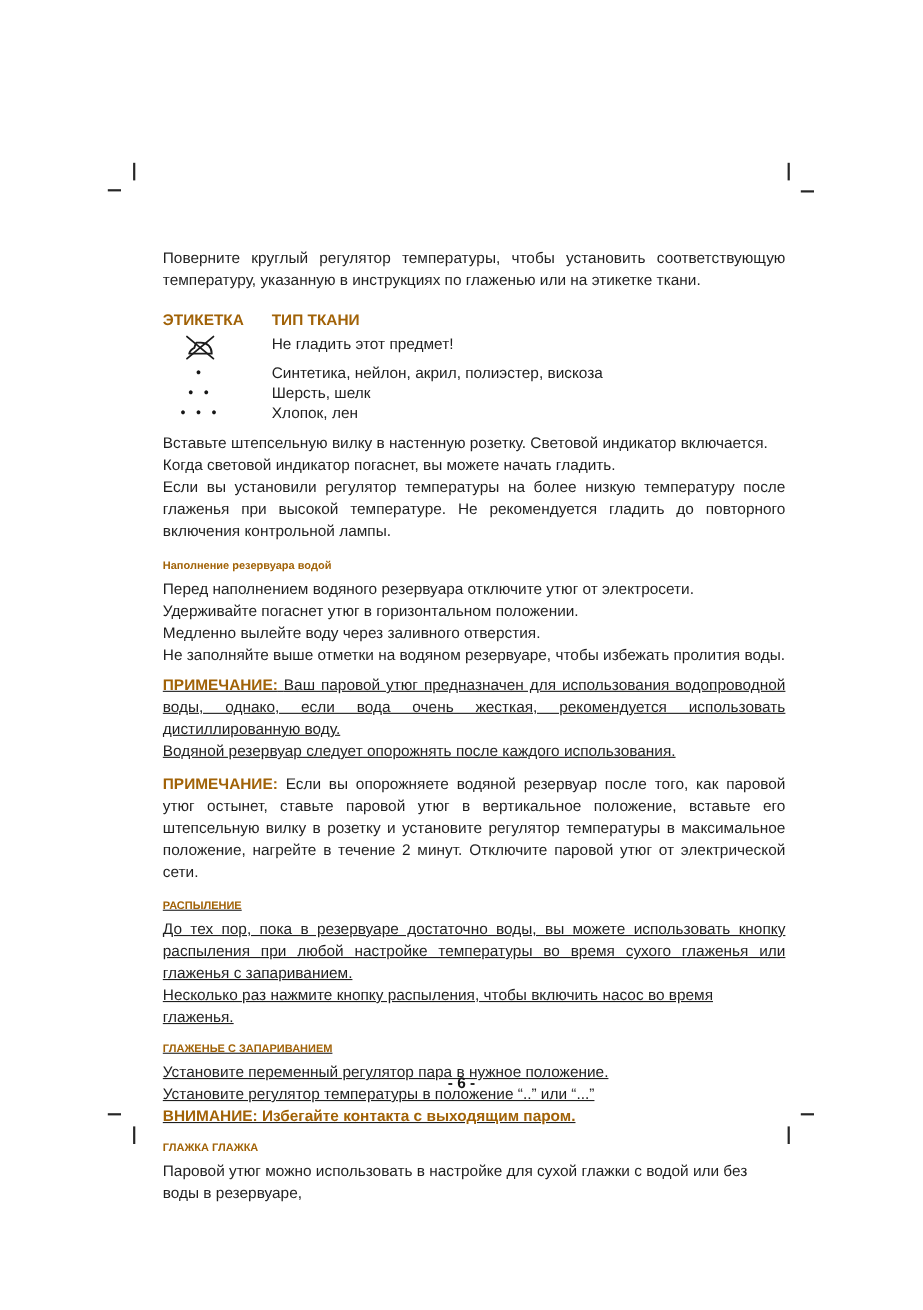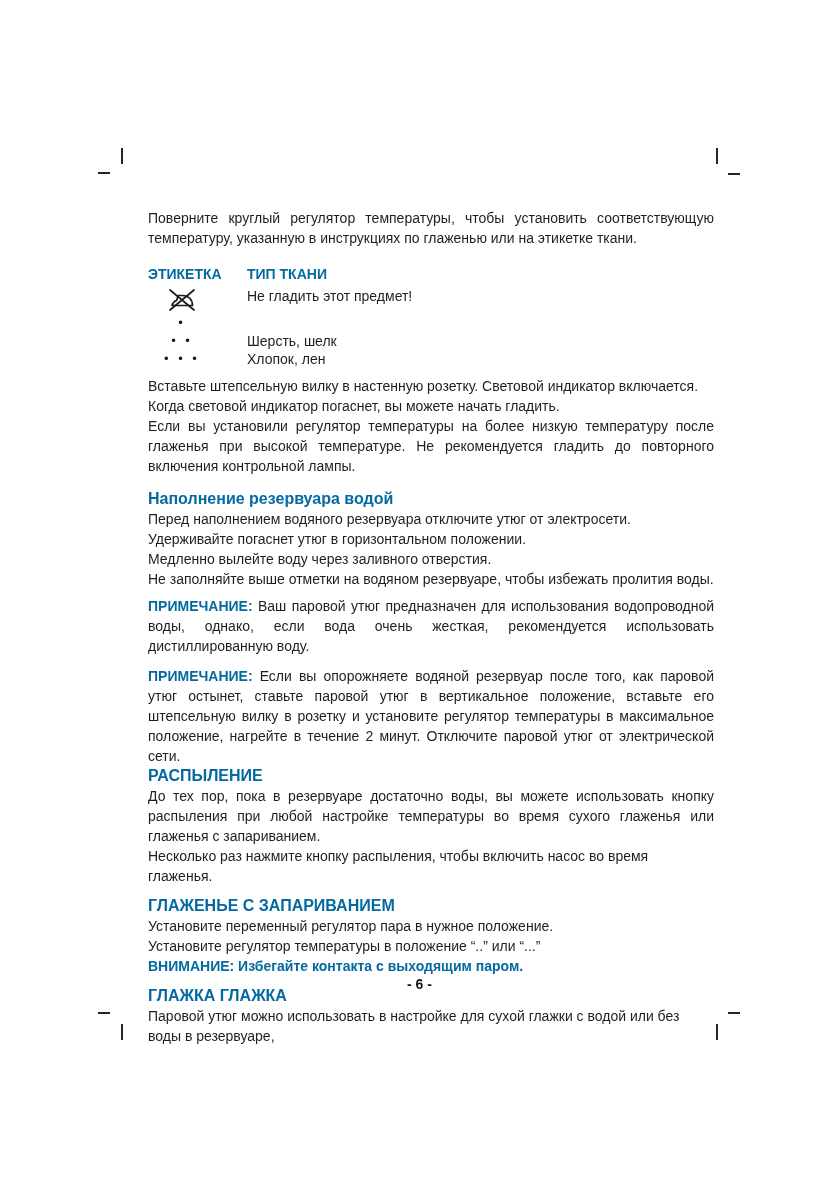--- a/index.html
+++ b/index.html
@@ -7,33 +7,33 @@
   body {
     position: relative;
     background: #ffffff;
     color: #1f1f1f;
     font-family: "Liberation Sans", "DejaVu Sans", sans-serif;
     overflow: hidden;
   }
   .content {
     position: absolute;
     left: 148px;
-    top: 208px;
+    top: 224px;
     width: 566px;
     font-size: 14px;
     line-height: 20px;
   }
   .j { text-align: justify; }
-  .bold, strong, h2 { font-weight: 700; color: #0369a1; }
-  h2 { font-size: 16px; line-height: 20px; }
+  .bold, strong, h2 { font-weight: 700; color: #a16207; }
+  h2 { font-size: 10px; line-height: 20px; }
   .line { white-space: normal; }
   .mb7  { margin-bottom: 7px; }
   .mb8  { margin-bottom: 8px; }
-  .mb10 { margin-bottom: 10px; }
-  .mb12 { }
+  .mb10 { margin-bottom: 10px; text-decoration: underline; }
+  .mb12 { margin-bottom: 12px; }
   .mb13 { margin-bottom: 13px; }
   .mb16 { margin-bottom: 16px; }
 
   
   .trow { display: flex; align-items: flex-start; }
   .c1 { width: 99px; flex: none; }
   .c2 { flex: 1; }
   .thead { margin-bottom: 2px; }
   .sym-box { width: 68px; text-align: center; display: block; }
   .dot-row { height: 18px; line-height: 18px; }
@@ -85,20 +85,21 @@
             <path d="M2 23 L26 3 M2 3 L26 23" fill="none" stroke="currentColor" stroke-width="1.7" stroke-linecap="round"></path>
           </svg>
         </span>
       </div>
       <div class="c2">Не гладить этот предмет!</div>
     </div>
     <div class="trow dot-row">
       <div class="c1">
           <span class="sym-box dots">•</span>
         </div>
+      <div class="c2">Синтетика, нейлон, акрил, полиэстер, вискоза</div>
     </div>
     <div class="trow dot-row">
       <div class="c1">
           <span class="sym-box dots">• •</span>
         </div>
       <div class="c2">Шерсть, шелк</div>
     </div>
     <div class="trow dot-row">
       <div class="c1">
           <span class="sym-box dots">• • •</span>
@@ -116,20 +117,21 @@
   <section class="mb7">
     <h2>Наполнение резервуара водой</h2>
     <div class="line">Перед наполнением водяного резервуара отключите утюг от электросети.</div>
     <div class="line">Удерживайте погаснет утюг в горизонтальном положении.</div>
     <div class="line">Медленно вылейте воду через заливного отверстия.</div>
     <div class="line">Не заполняйте выше отметки на водяном резервуаре, чтобы избежать пролития воды.</div>
   </section>
 
   <section class="mb10">
     <p class="j"><strong>ПРИМЕЧАНИЕ:</strong> <span>Ваш паровой утюг предназначен для использования водопроводной воды, однако, если вода очень жесткая, рекомендуется использовать дистиллированную воду.</span></p>
+    <div class="line">Водяной резервуар следует опорожнять после каждого использования.</div>
   </section>
 
   <section class="mb12">
     <p class="j"><strong>ПРИМЕЧАНИЕ:</strong> <span>Если вы опорожняете водяной резервуар после того, как паровой утюг остынет, ставьте паровой утюг в вертикальное положение, вставьте его штепсельную вилку в розетку и установите регулятор температуры в максимальное положение, нагрейте в течение 2 минут. Отключите паровой утюг от электрической сети.</span></p>
   </section>
 
   <section class="mb10">
     <h2>РАСПЫЛЕНИЕ</h2>
     <p class="j">До тех пор, пока в резервуаре достаточно воды, вы можете использовать кнопку распыления при любой настройке температуры во время сухого глаженья или глаженья с запариванием.</p>
     <div class="line">Несколько раз нажмите кнопку распыления, чтобы включить насос во время глаженья.</div>

